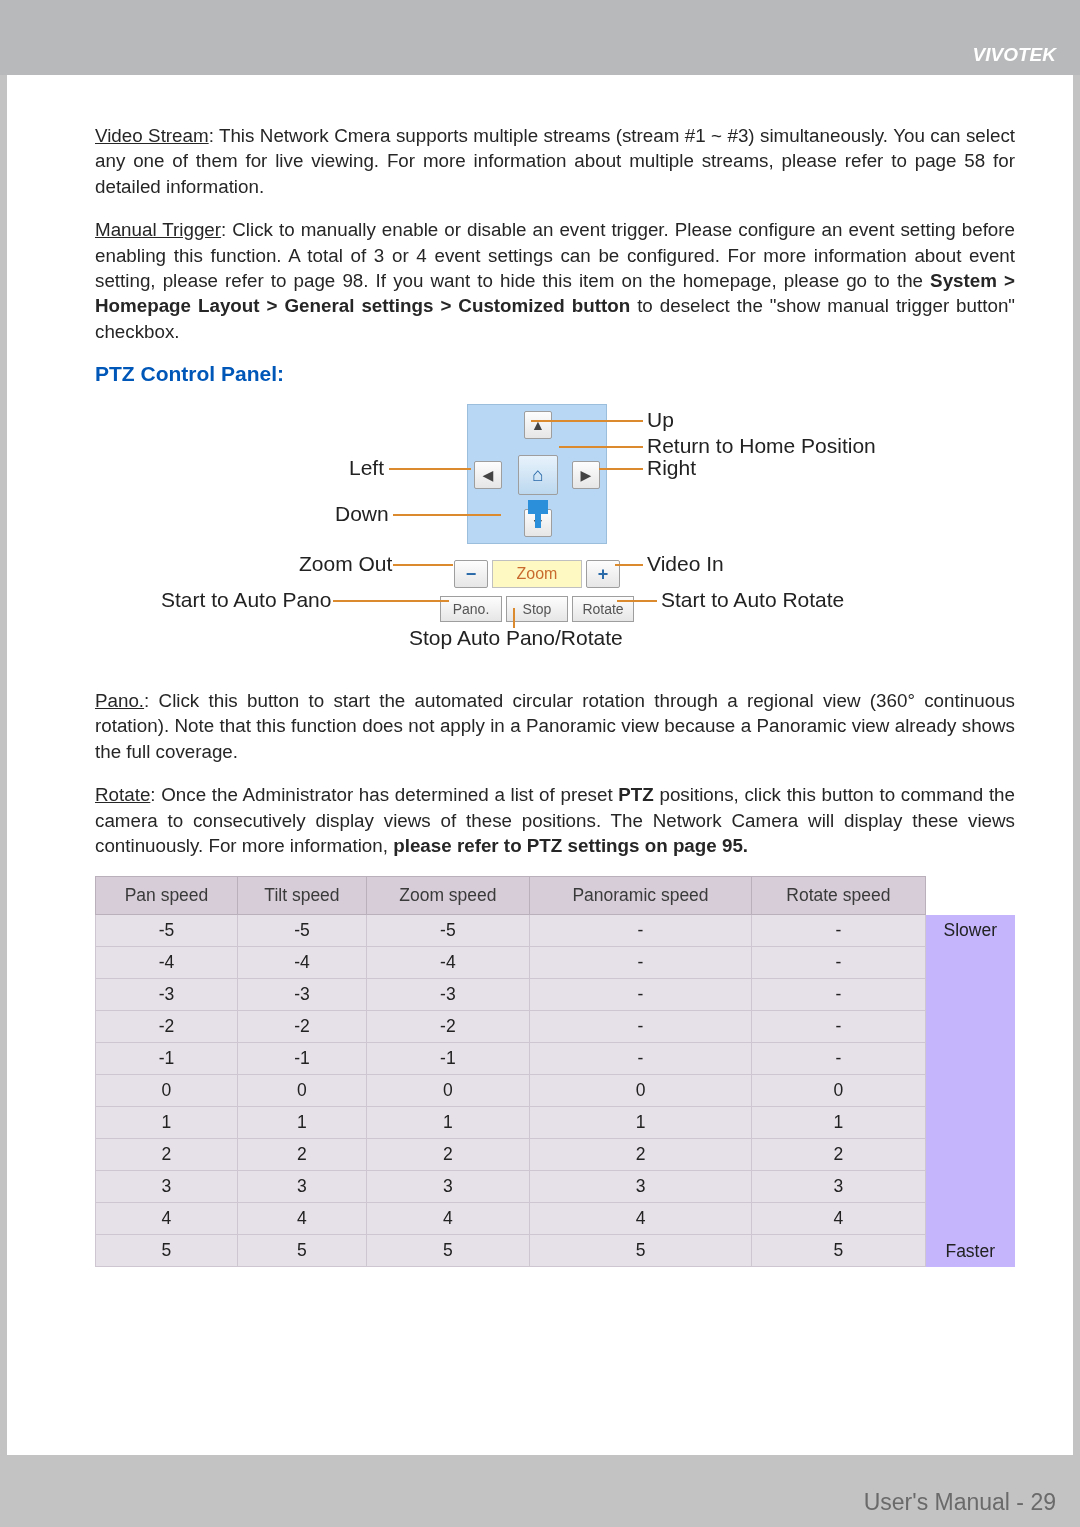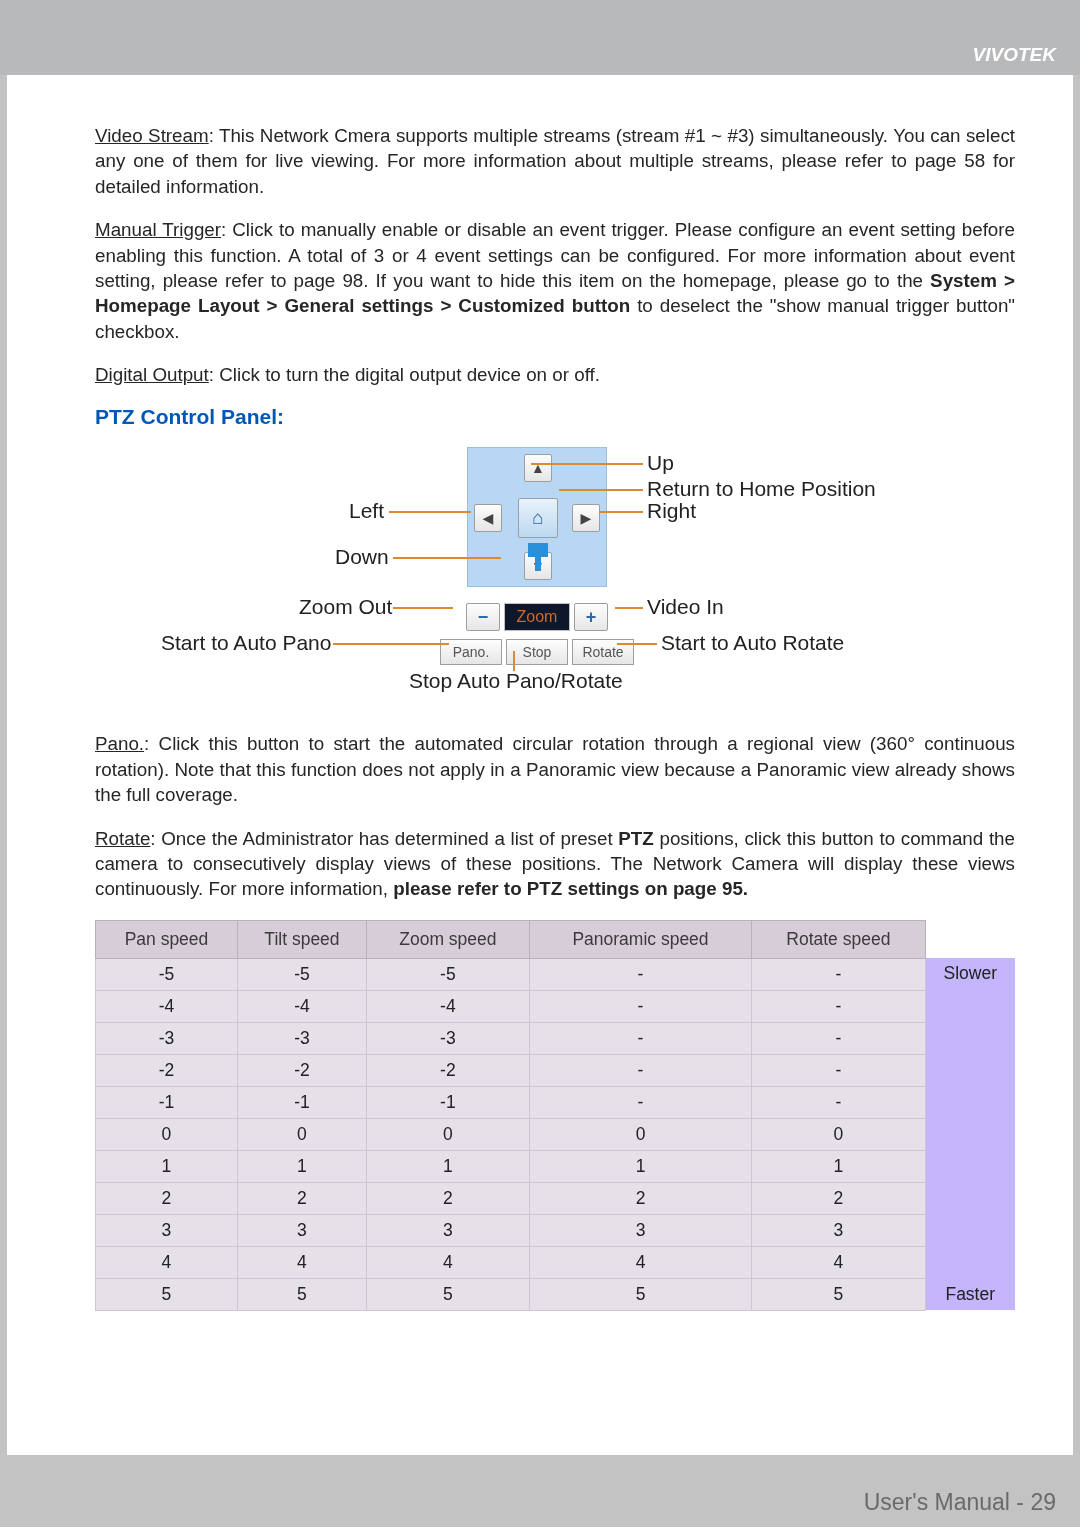--- a/index.html
+++ b/index.html
@@ -19,21 +19,21 @@
   .dbtn.up    { left: 56px; top: 6px; }
   .dbtn.down  { left: 56px; bottom: 6px; }
   .dbtn.left  { left: 6px;  top: 56px; }
   .dbtn.right { right: 6px; top: 56px; }
   .dbtn.home  { left: 50px; top: 50px; width: 40px; height: 40px; background: linear-gradient(#e8f3fc,#bcd8ef); color:#2a6aa8; font-size:19px; }
   .dhandle { position:absolute; left:60px; top:95px; width:20px; height:14px; background:#2b8fd9; }
   .dhandle::before { content:""; position:absolute; left:7px; top:14px; width:6px; height:14px; background:#2b8fd9; }
 
   .zoomrow { display:flex; justify-content:center; gap:4px; margin-top:16px; }
   .zbtn { width:34px; height:28px; background:linear-gradient(#fdfdfd,#e6e6e6); border:1px solid #9e9e9e; border-radius:2px; display:flex; align-items:center; justify-content:center; font-size:18px; color:#2a6aa8; font-weight:bold; }
-  .zoomlabel { width:66px; height:28px; border:1px solid #c0c0c0; background:#0f172a; display:flex; align-items:center; justify-content:center; color:#c96b2e; font-size:16px; }
+  .zoomlabel { width:90px; height:28px; border:1px solid #c0c0c0; background:#fef9c3; display:flex; align-items:center; justify-content:center; color:#c96b2e; font-size:16px; }
 
   .actrow { display:flex; justify-content:center; gap:4px; margin-top:8px; }
   .abtn { width:62px; height:26px; border:1px solid #9e9e9e; background:linear-gradient(#fdfdfd,#e6e6e6); font-size:14px; color:#555; display:flex; align-items:center; justify-content:center; }
 
   .callout { position:absolute; font-size:21px; color:#222; }
   .line-h { position:absolute; height:2px; background:#db8b2e; }
   .line-v { position:absolute; width:2px; background:#db8b2e; }
 
   table.speed { width: 100%; border-collapse: collapse; margin-top: 6px; margin-bottom: 28px; font-size: 17.5px; }
   table.speed th { background: #d6cdd8; color: #3a3a3a; font-weight: normal; padding: 8px 4px; text-align: center; border: 1px solid #b9b0bb; }
@@ -53,23 +53,20 @@
 <div class="page">
 
   <p class="body-text">
     <span class="u">Video Stream</span><span>: This Network Cmera supports multiple streams (stream #1 ~ #3) simultaneously. You can select any one of them for live viewing. For more information about multiple streams, please refer to page 58 for detailed information.</span>
   </p>
 
   <p class="body-text">
     <span class="u">Manual Trigger</span><span>: Click to manually enable or disable an event trigger. Please configure an event setting before enabling this function. A total of 3 or 4 event settings can be configured. For more information about event setting, please refer to page 98. If you want to hide this item on the homepage, please go to the </span><b>System &gt; Homepage Layout &gt; General settings &gt; Customized button</b><span> to deselect the "show manual trigger button" checkbox.</span>
   </p>
 
-  <p class="body-text">
-    <span class="u">Digital Output</span><span>: Click to turn the digital output device on or off.</span>
-  </p>
 
   <div class="section-title">PTZ Control Panel:</div>
 
   <div class="ptz-wrap">
     <div class="ptz-panel">
       <div class="dpad">
         <div class="dbtn up">▲</div>
         <div class="dbtn down">▼</div>
         <div class="dbtn left">◀</div>
         <div class="dbtn right">▶</div>

